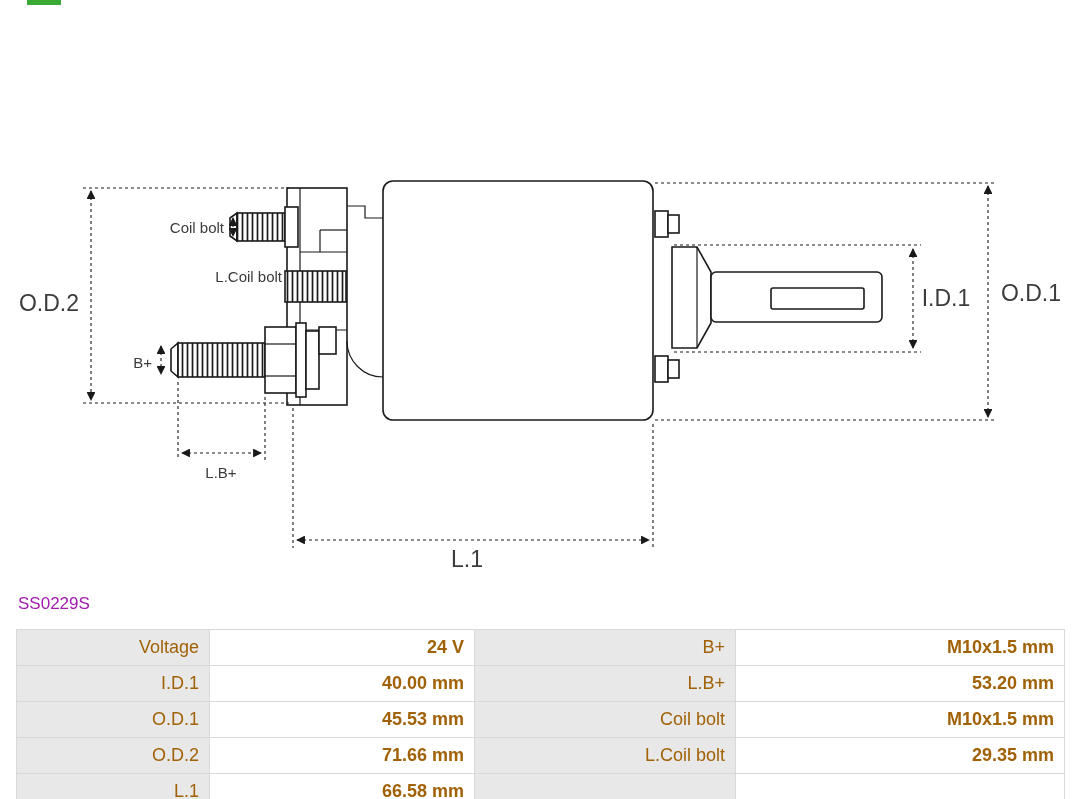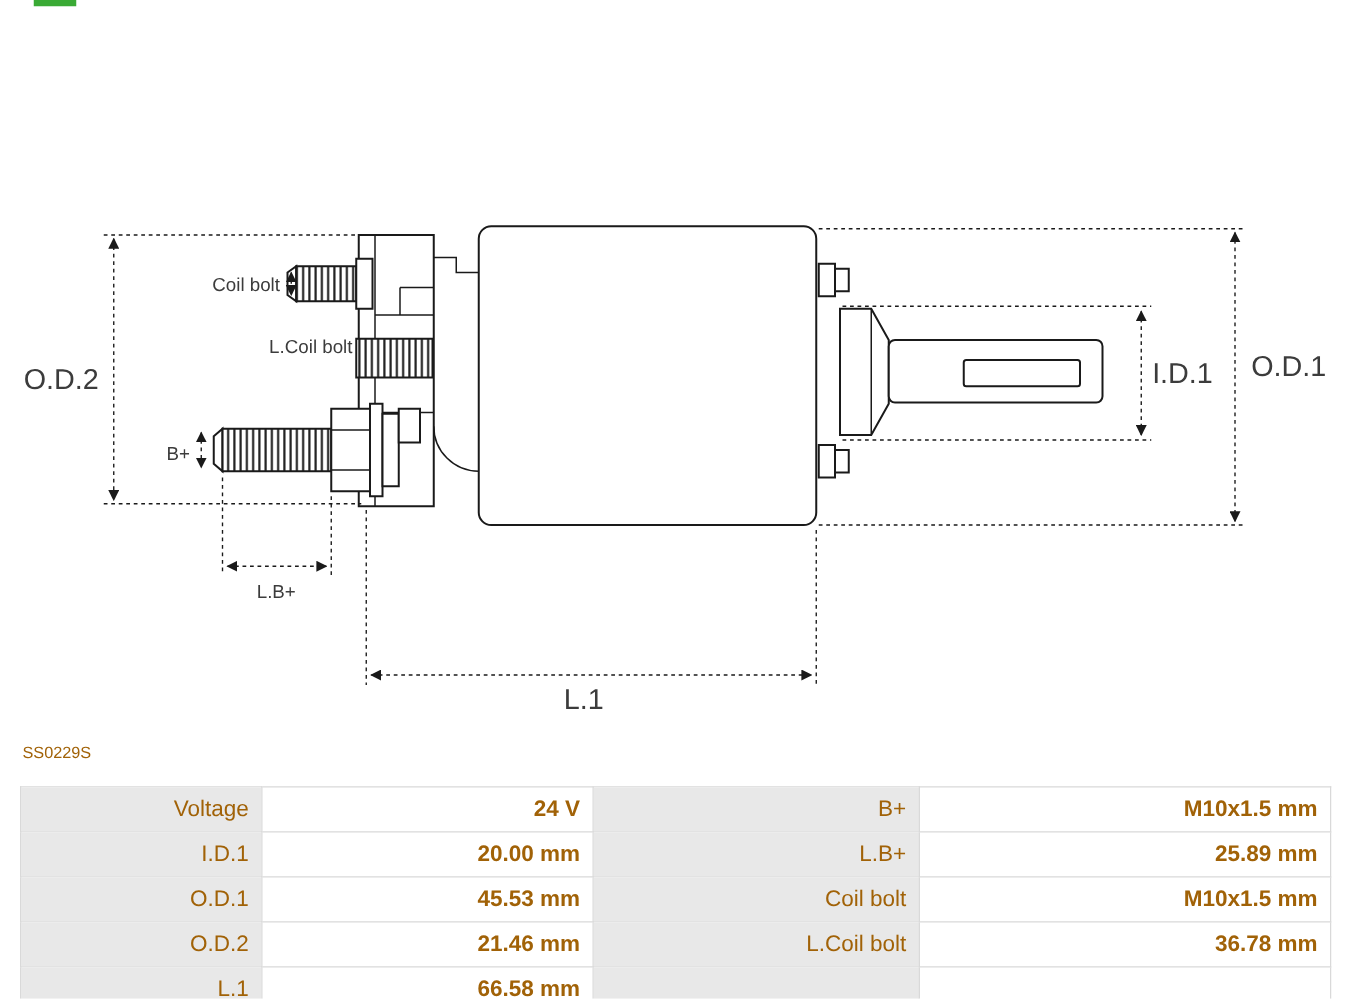--- a/index.html
+++ b/index.html
@@ -28,22 +28,22 @@
   .diagram .arrows {
     stroke: #1a1a1a; stroke-width: 1.1;
     stroke-dasharray: 3,3; fill: none;
   }
   .diagram text { fill: #3c3c3c; }
   .diagram text.big { font-size: 23px; }
   .diagram text.small { font-size: 15px; }
   .part-number {
     position: absolute;
     left: 18px; top: 594px;
-    font-size: 13px;
-    color: #a16207;
+    font-size: 17px;
+    color: #a21caf;
   }
   .spec-table {
     position: absolute;
     left: 16px; top: 629px;
     width: 1048px;
     border-collapse: collapse;
     font-size: 18px;
     color: #a16207;
     table-layout: fixed;
   }
@@ -188,35 +188,35 @@
     </colgroup>
     <tbody>
       <tr>
         <td class="lbl">Voltage</td>
         <td class="val">24 V</td>
         <td class="lbl">B+</td>
         <td class="val">M10x1.5 mm</td>
       </tr>
       <tr>
         <td class="lbl">I.D.1</td>
-        <td class="val">20.00 mm</td>
+        <td class="val">40.00 mm</td>
         <td class="lbl">L.B+</td>
-        <td class="val">25.89 mm</td>
+        <td class="val">53.20 mm</td>
       </tr>
       <tr>
         <td class="lbl">O.D.1</td>
         <td class="val">45.53 mm</td>
         <td class="lbl">Coil bolt</td>
         <td class="val">M10x1.5 mm</td>
       </tr>
       <tr>
         <td class="lbl">O.D.2</td>
-        <td class="val">21.46 mm</td>
+        <td class="val">71.66 mm</td>
         <td class="lbl">L.Coil bolt</td>
-        <td class="val">36.78 mm</td>
+        <td class="val">29.35 mm</td>
       </tr>
       <tr>
         <td class="lbl">L.1</td>
         <td class="val">66.58 mm</td>
         <td class="lbl"></td>
         <td class="val"></td>
       </tr>
     </tbody>
   </table>
 

